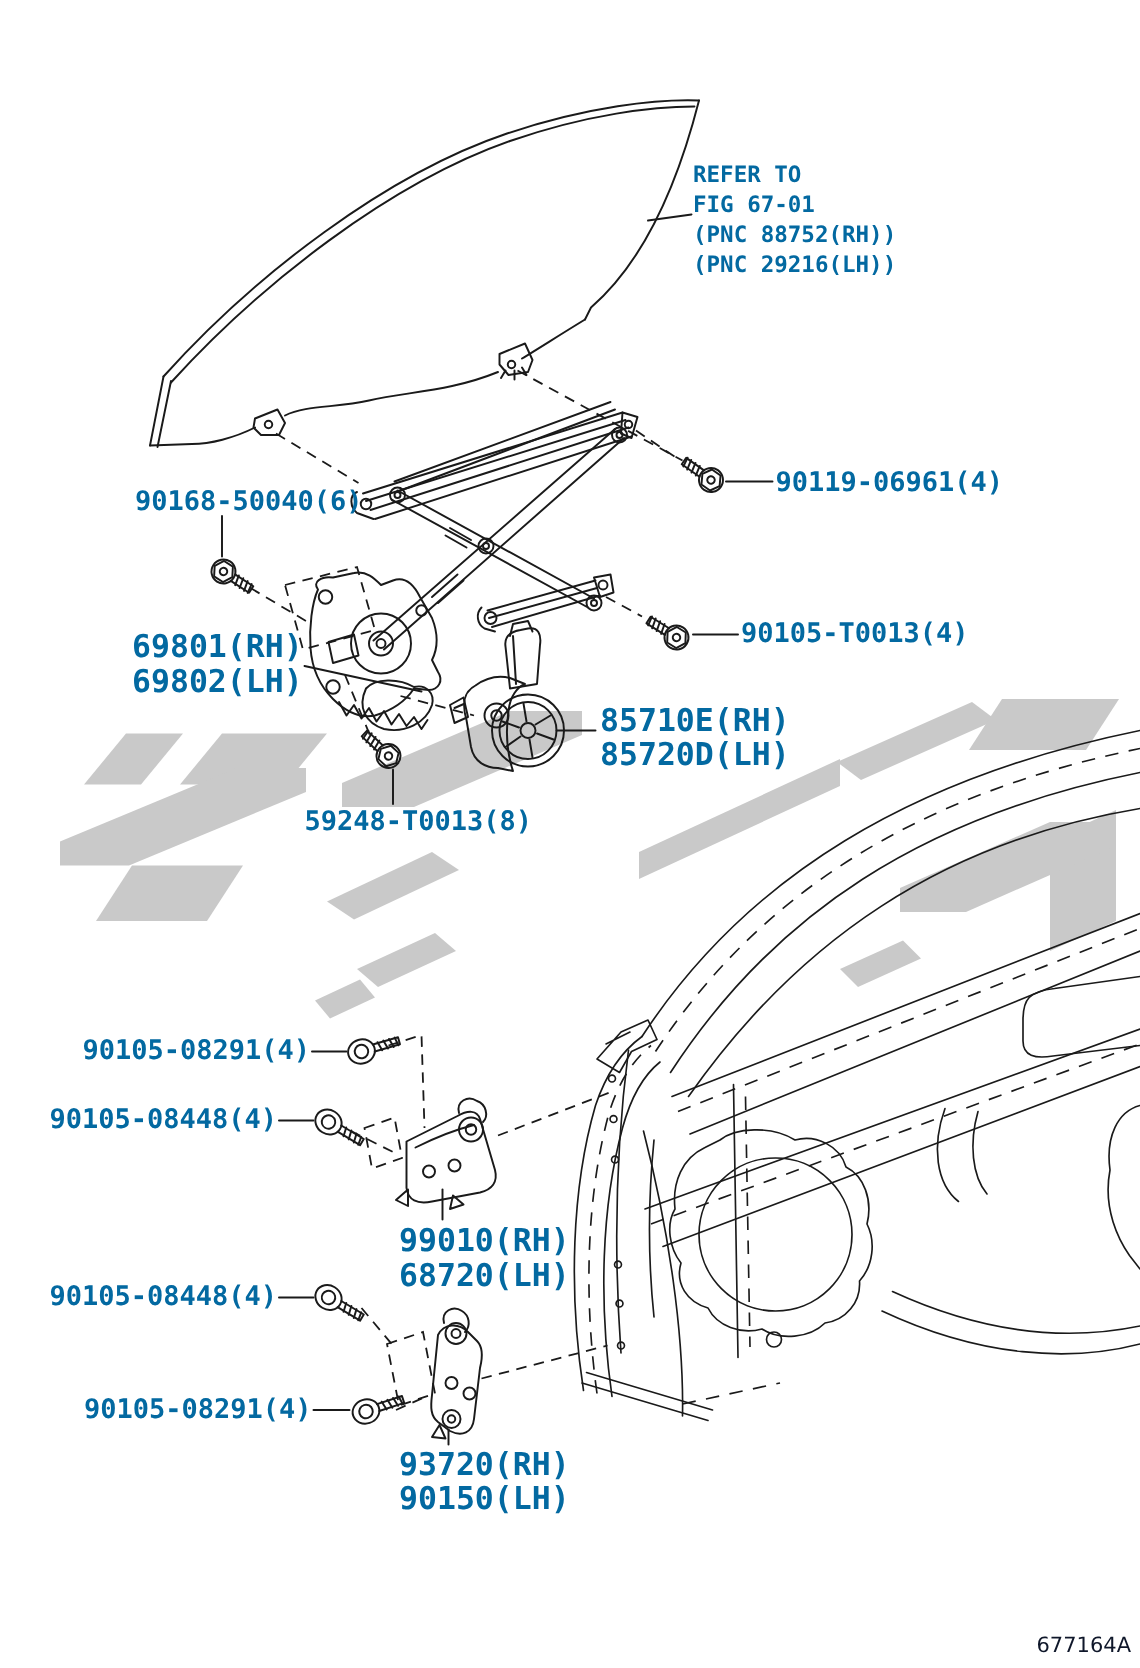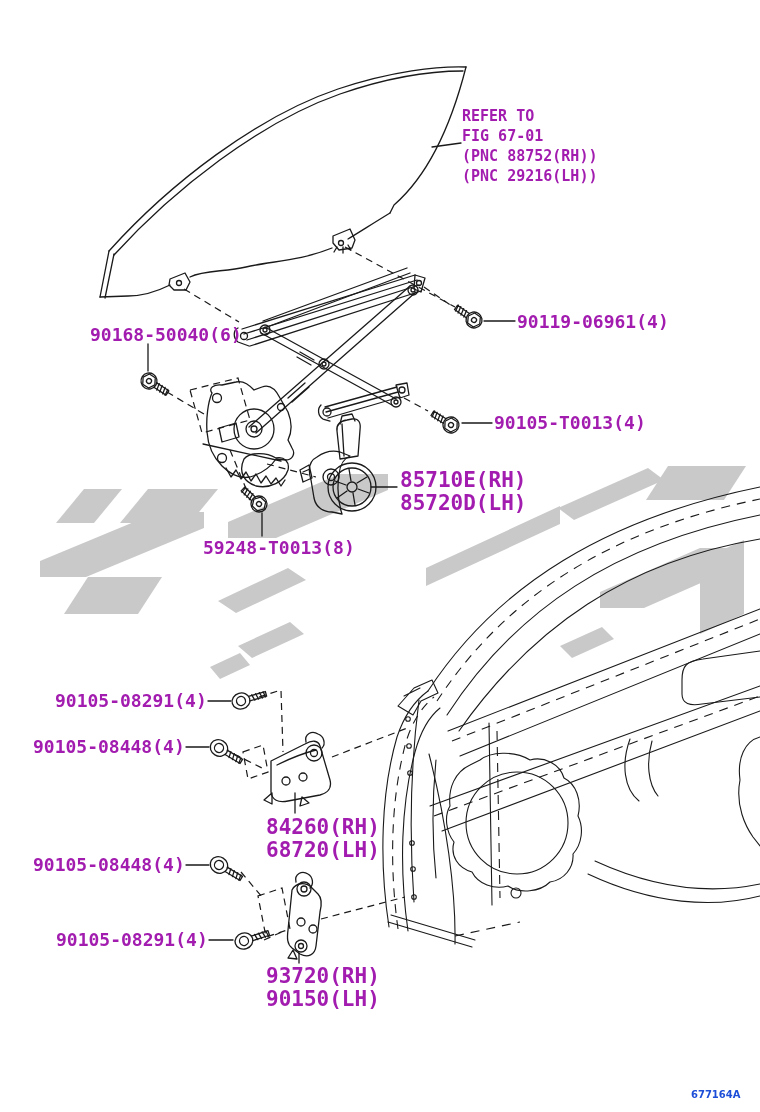--- a/index.html
+++ b/index.html
@@ -1,25 +1,25 @@
 <!DOCTYPE html>
 <html><head>
 <meta charset="utf-8">
 <style>
   html,body{margin:0;padding:0;background:#fff;}
   #canvas{position:relative;width:760px;height:1112px;background:#fff;overflow:hidden;
           font-family:"DejaVu Sans Mono","Liberation Mono",monospace;}
   #art{position:absolute;left:0;top:0;}
-  .lbl{position:absolute;font-weight:bold;color:#a21caf;white-space:nowrap;z-index:5;}
+  .lbl{position:absolute;font-weight:bold;color:#0369a1;white-space:nowrap;z-index:5;}
   .sz18{font-size:18px;line-height:18px;}
   .sz21{font-size:21px;line-height:23px;}
   .note{font-size:15px;line-height:20px;}
   .lbl span{display:block;}
   .code{position:absolute;font-family:"DejaVu Sans","Liberation Sans",sans-serif;
-        font-size:10px;font-weight:700;color:#1d4ed8;z-index:5;}
+        font-size:14px;font-weight:400;color:#0f172a;z-index:5;}
   svg .ln{fill:none;stroke:#1a1a1a;stroke-width:1.3;stroke-linecap:round;stroke-linejoin:round;}
   svg .thin{fill:none;stroke:#1a1a1a;stroke-width:1.1;stroke-linecap:round;stroke-linejoin:round;}
   svg .dash{fill:none;stroke:#1a1a1a;stroke-width:1.2;stroke-dasharray:7 5;stroke-linecap:butt;}
   svg .ddash{fill:none;stroke:#1a1a1a;stroke-width:1.1;stroke-dasharray:9 7;stroke-linecap:butt;}
   svg .wm{fill:#c9c9c9;stroke:none;}
 </style>
 </head>
 <body>
 
 <div id="canvas">
@@ -243,35 +243,39 @@
   <div class="lbl note" style="left:462px;top:106px">
     <span>REFER TO</span>
     <span>FIG 67-01</span>
     <span>(PNC 88752(RH))</span>
     <span>(PNC 29216(LH))</span>
   </div>
 
   <div class="lbl sz18" style="left:90px;top:326px">90168-50040(6)</div>
   <div class="lbl sz18" style="left:517px;top:313px">90119-06961(4)</div>
 
+  <div class="lbl sz21" style="left:88px;top:420px">
+    <span>69801(RH)</span>
+    <span>69802(LH)</span>
+  </div>
 
   <div class="lbl sz18" style="left:494px;top:414px">90105-T0013(4)</div>
 
   <div class="lbl sz21" style="left:400px;top:469px">
     <span>85710E(RH)</span>
     <span>85720D(LH)</span>
   </div>
 
   <div class="lbl sz18" style="left:203px;top:539px">59248-T0013(8)</div>
 
   <div class="lbl sz18" style="left:55px;top:692px">90105-08291(4)</div>
   <div class="lbl sz18" style="left:33px;top:738px">90105-08448(4)</div>
 
   <div class="lbl sz21" style="left:266px;top:816px">
-    <span>84260(RH)</span>
+    <span>99010(RH)</span>
     <span>68720(LH)</span>
   </div>
 
   <div class="lbl sz18" style="left:33px;top:856px">90105-08448(4)</div>
   <div class="lbl sz18" style="left:56px;top:931px">90105-08291(4)</div>
 
   <div class="lbl sz21" style="left:266px;top:965px">
     <span>93720(RH)</span>
     <span>90150(LH)</span>
   </div>

